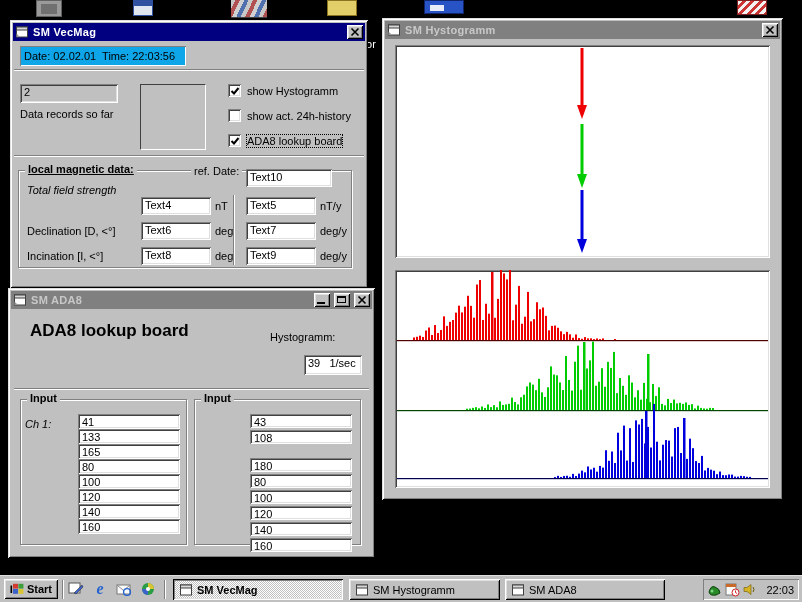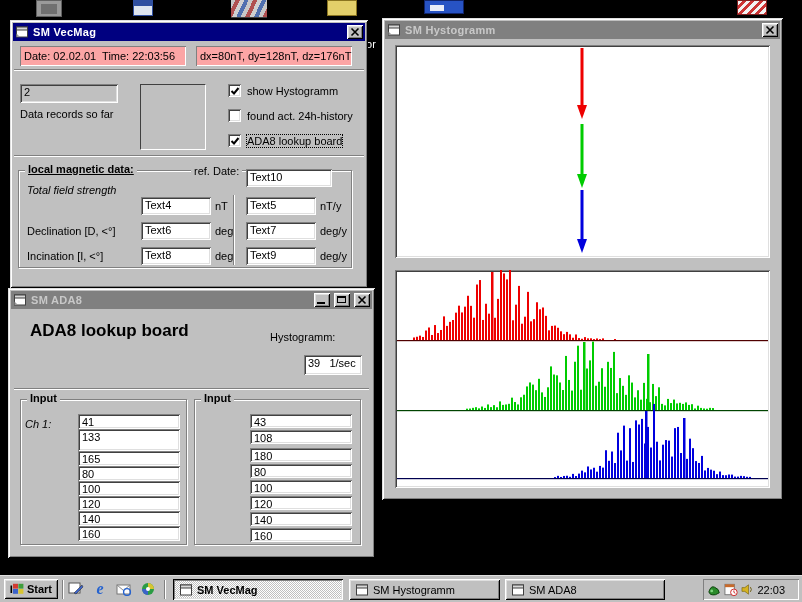--- a/index.html
+++ b/index.html
@@ -12,21 +12,21 @@
     box-shadow: inset 1px 1px 0 #dfdfdf, inset -1px -1px 0 #000, inset 2px 2px 0 #fff, inset -2px -2px 0 #808080; }
   .titlebar { position:absolute; left:3px; top:3px; right:3px; height:18px; display:flex; align-items:center; gap:4px; padding:0 2px; }
   .titlebar.active { background:#000080; color:#fff; }
   .titlebar.inactive { background:#808080; color:#c8c8c8; }
   .title-text { font-weight:bold; font-size:11px; flex:1; letter-spacing:.3px; }
   .tb-btn { width:16px; height:14px; background:#c0c0c0; position:relative; flex:0 0 auto;
     box-shadow: inset 1px 1px 0 #fff, inset -1px -1px 0 #000, inset 2px 2px 0 #dfdfdf, inset -2px -2px 0 #808080; }
   .glyph-x { position:absolute; inset:0; }
   .glyph-min { position:absolute; left:3px; right:5px; bottom:3px; height:2px; background:#000; }
   .glyph-max { position:absolute; left:3px; top:3px; width:9px; height:7px; border:1px solid #000; border-top:2px solid #000; }
-  .sunken-label { position:absolute; background:#fca5a5; display:flex; align-items:center; padding:0 4px;
+  .sunken-label { position:absolute; background:#0ea5e9; display:flex; align-items:center; padding:0 4px;
     box-shadow: inset 1px 1px 0 #808080, inset -1px -1px 0 #fff; }
   .textbox { position:absolute; background:#fff; padding:2px 0 0 4px; overflow:hidden;
     box-shadow: inset 1px 1px 0 #808080, inset -1px -1px 0 #fff, inset 2px 2px 0 #404040, inset -2px -2px 0 #dfdfdf; }
   .etched-h { position:absolute; height:2px; border-top:1px solid #808080; border-bottom:1px solid #fff; }
   .etched-v { position:absolute; width:2px; border-left:1px solid #808080; border-right:1px solid #fff; }
   .frame { position:absolute; border:1px solid #808080; box-shadow: 1px 1px 0 #fff, inset 1px 1px 0 #fff; }
   .frame-caption { position:absolute; top:-8px; left:6px; background:#c0c0c0; padding:0 3px; font-weight:bold; }
   .label { position:absolute; white-space:nowrap; }
   .panel-white { position:absolute; background:#fff;
     box-shadow: inset 1px 1px 0 #808080, inset -1px -1px 0 #fff, inset 2px 2px 0 #404040, inset -2px -2px 0 #dfdfdf; }
@@ -40,21 +40,21 @@
   
   .taskbar { position:absolute; left:0; top:575px; width:802px; height:27px; background:#c0c0c0; border-top:1px solid #dfdfdf; }
   .raised { background:#c0c0c0;
     box-shadow: inset 1px 1px 0 #fff, inset -1px -1px 0 #000, inset 2px 2px 0 #dfdfdf, inset -2px -2px 0 #808080; }
   .start-btn { position:absolute; left:4px; top:3px; width:54px; height:20px; display:flex; align-items:center; justify-content:center; gap:3px; font-weight:bold; }
   .task-btn { position:absolute; top:3px; height:21px; display:flex; align-items:center; gap:4px; padding:0 6px; overflow:hidden; }
   .task-btn.active { font-weight:bold;
     box-shadow: inset 1px 1px 0 #000, inset -1px -1px 0 #fff, inset 2px 2px 0 #808080, inset -2px -2px 0 #dfdfdf;
     background-image: repeating-conic-gradient(#ffffff 0% 25%, #c0c0c0 25% 50%); background-size:2px 2px; }
   .ql-icon { position:absolute; top:4px; width:20px; height:18px; display:flex; align-items:center; justify-content:center; }
-  .tray { position:absolute; right:3px; top:3px; width:96px; height:21px; display:flex; align-items:center; gap:3px; padding:0 14px 0 4px;
+  .tray { position:absolute; right:3px; top:3px; width:96px; height:21px; display:flex; align-items:center; gap:3px; padding:0 5px 0 4px;
     box-shadow: inset 1px 1px 0 #808080, inset -1px -1px 0 #fff; }
   .clock { margin-left:auto; }
 
   .desk-ico { position:absolute; }
 </style>
 </head>
 <body>
 
 <div class="desk-ico" style="left:36px;top:0;width:26px;height:17px;background:#9a9a9a;border:1px solid #606060;">
   <div style="position:absolute;left:4px;top:3px;right:4px;bottom:2px;background:#707070;"></div>
@@ -80,21 +80,20 @@
       </svg>
     <span class="title-text">SM VecMag</span>
     <span class="tb-btn">
         <svg class="glyph-x" viewBox="0 0 16 14">
           <path d="M4.5 3.5 L11.5 10.5 M11.5 3.5 L4.5 10.5" stroke="#000" stroke-width="1.6"></path>
         </svg>
       </span>
   </div>
 
   <div class="sunken-label pre" style="left:10px;top:26px;width:166px;height:20px;">Date: 02.02.01  Time: 22:03:56</div>
-  <div class="sunken-label pre" style="left:186px;top:26px;width:156px;height:20px;">dx=80nT, dy=128nT, dz=176nT</div>
 
   <div class="etched-h" style="left:4px;right:4px;top:49px;"></div>
 
   <div class="textbox" style="left:10px;top:64px;width:98px;height:19px;background:#c0c0c0;">2</div>
   <div class="label" style="left:10px;top:88px;">Data records so far</div>
 
   <div style="position:absolute;left:130px;top:64px;width:66px;height:66px;border:1px solid;border-color:#404040 #fff #fff #404040;"></div>
 
   <div class="checkbox-row" style="left:218px;top:64px;text-align:center;">
     <span class="cb">
@@ -103,21 +102,21 @@
         </svg>
       </span>
     <span class="cb-label">show Hystogramm</span>
   </div>
   <div class="checkbox-row" style="left:218px;top:89px;">
     <span class="cb">
         <svg width="10" height="10" viewBox="0 0 10 10">
           <polyline points="1.5,5 4,7.5 8.5,2" stroke="#000" stroke-width="2" fill="none"></polyline>
         </svg>
       </span>
-    <span class="cb-label">found act. 24h-history</span>
+    <span class="cb-label">show act. 24h-history</span>
   </div>
   <div class="checkbox-row" style="left:218px;top:114px;">
     <span class="cb">
         <svg width="10" height="10" viewBox="0 0 10 10" style="visibility: visible;">
           <polyline points="1.5,5 4,7.5 8.5,2" stroke="#000" stroke-width="2" fill="none"></polyline>
         </svg>
       </span>
     <span class="cb-label focus-rect">ADA8 lookup board</span>
   </div>
 
@@ -430,35 +429,35 @@
   <div class="textbox pre" style="left:296px;top:67px;width:58px;height:20px;">39   1/sec</div>
 
   <div class="etched-h" style="left:6px;right:6px;top:100px;"></div>
 
   <div class="frame" style="left:12px;top:111px;width:167px;height:146px;">
     <span class="frame-caption">Input</span>
   </div>
   <div class="label" style="left:17px;top:130px;font-style:italic;">Ch 1:</div>
   <div style="position:absolute;left:70px;top:126px;width:102px;border-radius:7px;">
     <div class="textbox" style="position:relative;width:102px;height:15px;">41</div>
-    <div class="textbox" style="position:relative;width:102px;height:22px;">133</div>
+    <div class="textbox" style="position:relative;width:102px;height:15px;">133</div>
     <div class="textbox" style="position:relative;width:102px;height:15px;">165</div>
     <div class="textbox" style="position:relative;width:102px;height:15px;">80</div>
     <div class="textbox" style="position:relative;width:102px;height:15px;">100</div>
     <div class="textbox" style="position:relative;width:102px;height:15px;">120</div>
     <div class="textbox" style="position:relative;width:102px;height:15px;">140</div>
     <div class="textbox" style="position:relative;width:102px;height:15px;">160</div>
   </div>
 
   <div class="frame" style="left:186px;top:111px;width:167px;height:146px;">
     <span class="frame-caption">Input</span>
   </div>
   <div style="position:absolute;left:242px;top:126px;width:122px;">
     <div class="textbox" style="position:relative;width:102px;height:14px;margin-bottom:2px;">43</div>
-    <div class="textbox" style="position:relative;width:102px;height:14px;margin-bottom:4px;">108</div>
+    <div class="textbox" style="position:relative;width:102px;height:14px;margin-bottom:14px;">108</div>
     <div class="textbox" style="position:relative;width:102px;height:14px;margin-bottom:2px;">180</div>
     <div class="textbox" style="position:relative;width:102px;height:14px;margin-bottom:2px;">80</div>
     <div class="textbox" style="position:relative;width:102px;height:14px;margin-bottom:2px;">100</div>
     <div class="textbox" style="position:relative;width:102px;height:14px;margin-bottom:2px;">120</div>
     <div class="textbox" style="position:relative;width:102px;height:14px;margin-bottom:2px;">140</div>
     <div class="textbox" style="position:relative;width:102px;height:14px;">160</div>
   </div>
 </div>
 
 <div class="taskbar">

